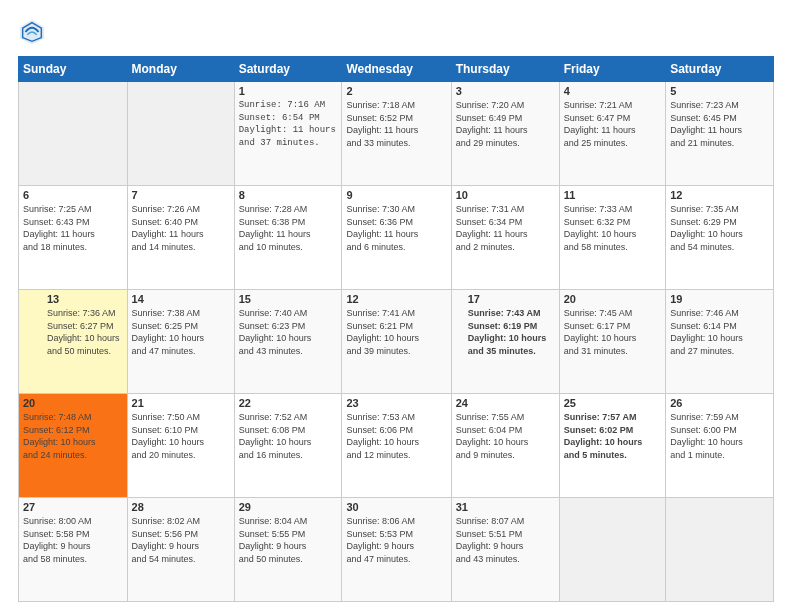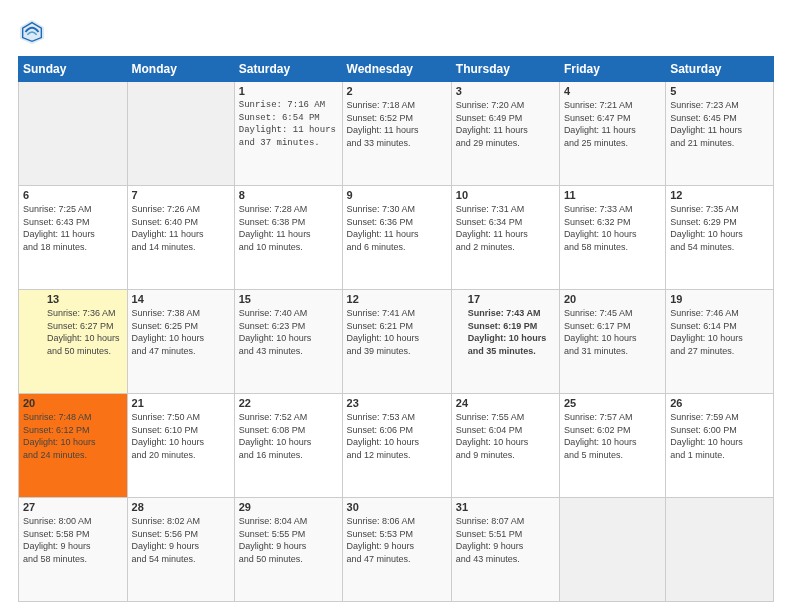--- a/index.html
+++ b/index.html
@@ -320,21 +320,21 @@
             </td>
             <td style="background: rgb(255, 255, 255);">
               <span class="day-number">24</span>
               <div class="day-info" style="white-space: pre-line;">Sunrise: 7:55 AM
 Sunset: 6:04 PM
 Daylight: 10 hours
 and 9 minutes.</div>
             </td>
             <td style="background: rgb(255, 255, 255);">
               <span class="day-number">25</span>
-              <div class="day-info" style="white-space: pre-line;">Sunrise: 7:57 AM
+              <div class="day-info" style="white-space: pre-line; font-weight: bold;">Sunrise: 7:57 AM
 Sunset: 6:02 PM
 Daylight: 10 hours
 and 5 minutes.</div>
             </td>
             <td style="background: rgb(255, 255, 255);">
               <span class="day-number">26</span>
               <div class="day-info" style="white-space: pre-line;">Sunrise: 7:59 AM
 Sunset: 6:00 PM
 Daylight: 10 hours
 and 1 minute.</div>

